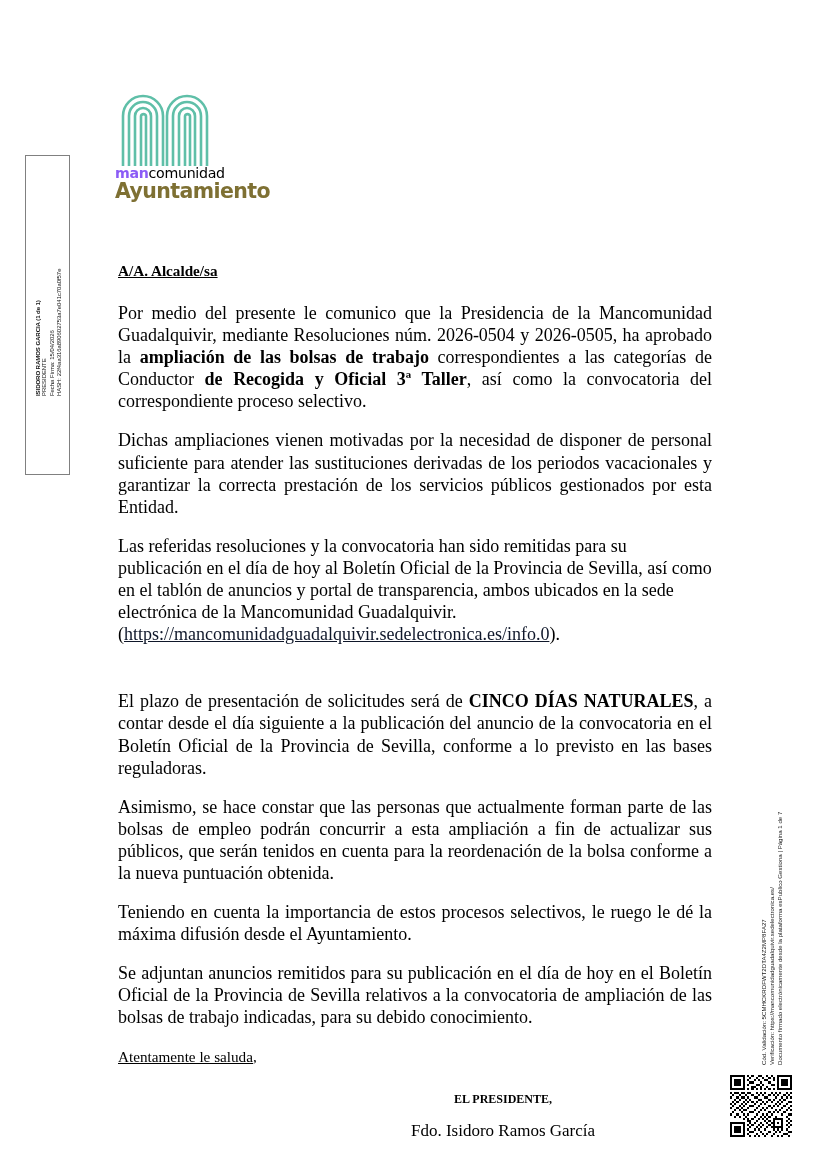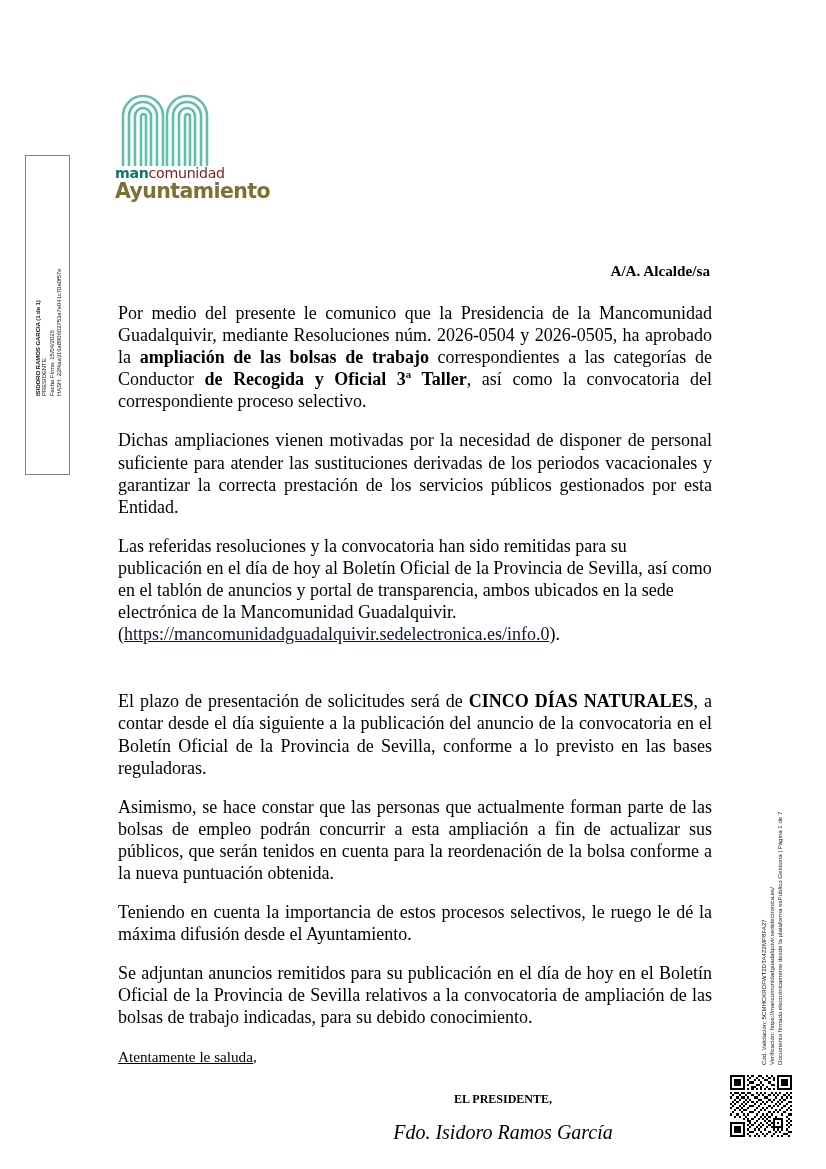--- a/index.html
+++ b/index.html
@@ -115,48 +115,48 @@
     font-family: "DejaVu Sans", sans-serif;
     line-height: 1.02;
   }
   .lw-top {
     font-size: 14.2px;
     letter-spacing: -0.3px;
     white-space: nowrap;
   }
   .lw-man {
     font-weight: bold;
-    color: #0f766e;
+    color: #8b5cf6;
   }
   .lw-comunidad {
     font-weight: normal;
-    color: #7f1d1d;
+    color: #000000;
   }
   .lw-bot {
     font-size: 20.5px;
     font-weight: bold;
     letter-spacing: -0.6px;
     color: #7e7033;
     white-space: nowrap;
     margin-top: 1px;
   }
 
   
   .doc {
     position: absolute;
     left: 118px;
     top: 262px;
     width: 594px;
   }
   .addressee {
-    text-align: right;
     font-size: 15.2px;
     font-weight: bold;
     margin: 0 0 22px 0;
     padding-right: 2px;
+    text-decoration: underline;
   }
   p.para {
     font-size: 18px;
     line-height: 22.1px;
     text-align: justify;
     margin: 0 0 17px 0;
   }
   p.para.noj {
     text-align: left;
   }
@@ -175,24 +175,23 @@
   }
   .sig-title {
     text-align: center;
     font-size: 12px;
     font-weight: bold;
     margin: 24px 0 0 0;
     padding-left: 176px;
   }
   .sig-name {
     text-align: center;
-    font-size: 20px;
+    font-size: 17px;
     margin: 14px 0 0 0;
     padding-left: 176px;
-    font-style: italic;
   }
 
   
   .qr {
     position: absolute;
     left: 730px;
     top: 1075px;
     width: 62px;
     height: 62px;
   }

